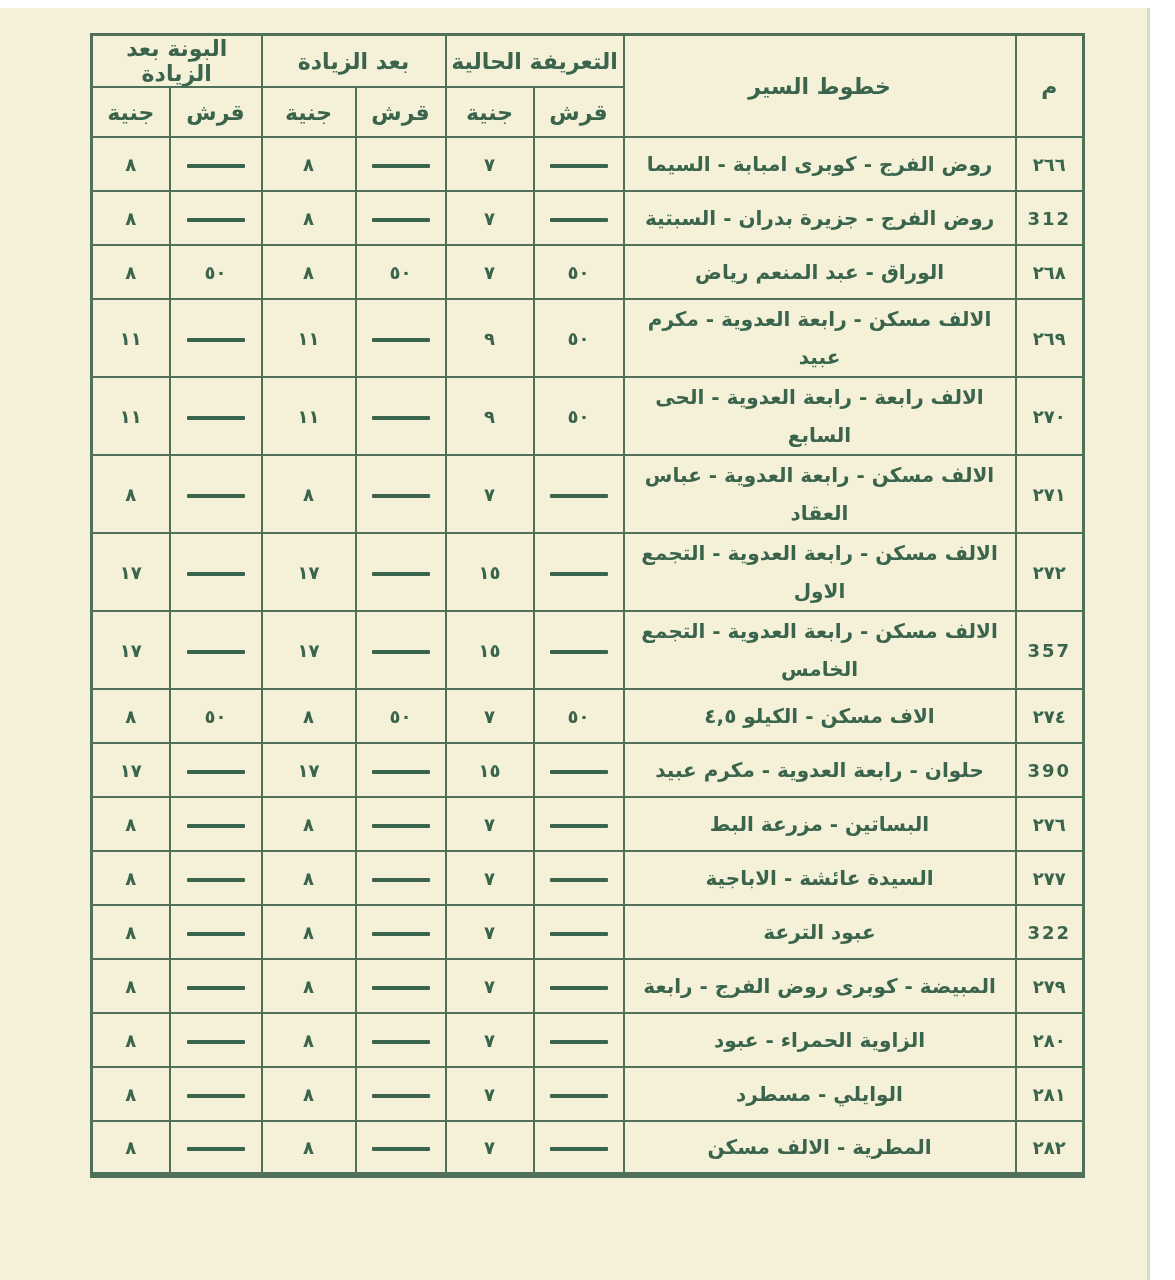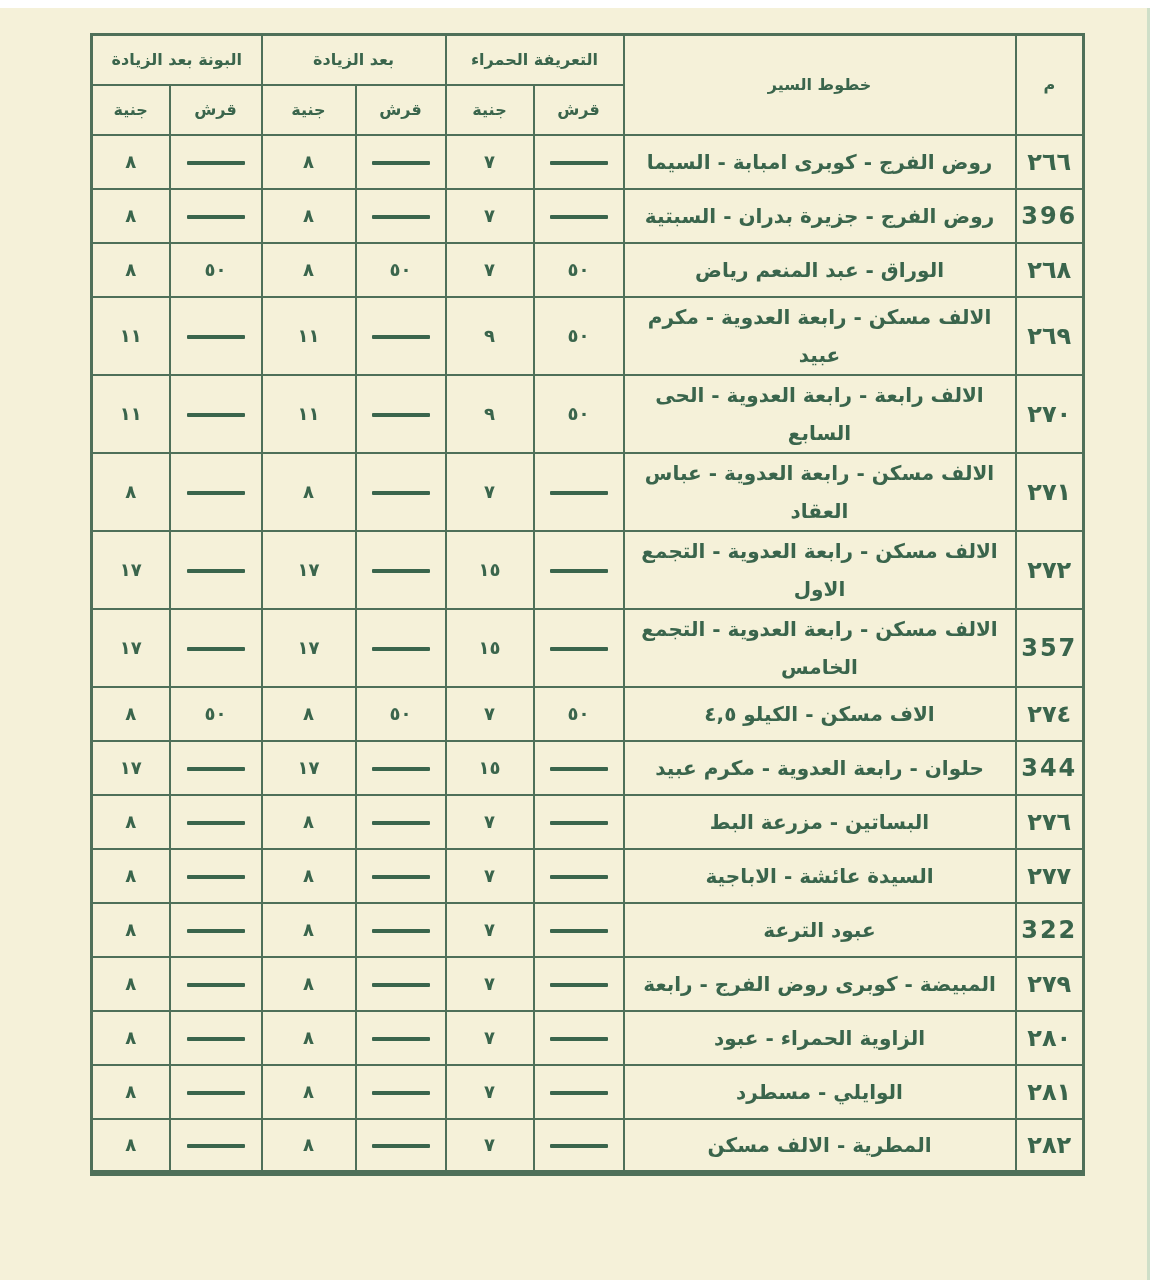--- a/index.html
+++ b/index.html
@@ -30,24 +30,24 @@
     table-layout:fixed;
     color:var(--ink);
   }
   table.tariff th, table.tariff td{
     border:2px solid var(--border);
     text-align:center;vertical-align:middle;
     font-weight:bold;
     padding:0 4px;
   }
   table.tariff{border:3px solid var(--border);border-bottom-width:6px;}
-  thead th{height:50px;font-size:16px;margin-top:41px;}
+  thead th{height:50px;font-size:22px;margin-top:41px;}
   tbody td{height:54px;font-size:18px;}
   tr.tall td{height:68px;}
-  td.c-no{font-size:24px;letter-spacing:2px;border-radius:15px;}
+  td.c-no{font-size:18px;letter-spacing:2px;border-radius:15px;}
   td.c-route{font-size:20px;line-height:1.9;padding:0 18px;}
   .dash{
     display:inline-block;width:58px;height:4px;
     background:var(--ink);border-radius:1px;vertical-align:middle;
   }
   col.w-no{width:68px;}
   col.w-route{width:392px;}
   col.w-q1{width:90px;}
   col.w-g1{width:88px;}
   col.w-q2{width:90px;}
@@ -67,21 +67,21 @@
         <col class="w-g1">
       <col class="w-q2">
         <col class="w-g2">
       <col class="w-q3">
         <col class="w-g3">
     </colgroup>
     <thead>
       <tr>
         <th rowspan="2">م</th>
         <th rowspan="2">خطوط السير</th>
-        <th colspan="2">التعريفة الحمراء</th>
+        <th colspan="2">التعريفة الحالية</th>
         <th colspan="2">بعد الزيادة</th>
         <th colspan="2">البونة بعد الزيادة</th>
       </tr>
       <tr>
         <th>قرش</th>
         <th>جنية</th>
         <th>قرش</th>
         <th>جنية</th>
         <th>قرش</th>
         <th>جنية</th>
@@ -92,21 +92,21 @@
           <td class="c-no">٢٦٦</td>
           <td class="c-route">روض الفرج - كوبرى امبابة - السيما</td>
           <td><span class="dash"></span></td>
           <td>٧</td>
           <td><span class="dash"></span></td>
           <td>٨</td>
           <td><span class="dash"></span></td>
           <td>٨</td>
         </tr>
         <tr>
-          <td class="c-no">396</td>
+          <td class="c-no">312</td>
           <td class="c-route">روض الفرج - جزيرة بدران - السبتية</td>
           <td><span class="dash"></span></td>
           <td>٧</td>
           <td><span class="dash"></span></td>
           <td>٨</td>
           <td><span class="dash"></span></td>
           <td>٨</td>
         </tr>
         <tr>
           <td class="c-no">٢٦٨</td>
@@ -172,21 +172,21 @@
           <td class="c-no">٢٧٤</td>
           <td class="c-route">الاف مسكن - الكيلو ٤,٥</td>
           <td>٥٠</td>
           <td>٧</td>
           <td>٥٠</td>
           <td>٨</td>
           <td>٥٠</td>
           <td>٨</td>
         </tr>
         <tr>
-          <td class="c-no">344</td>
+          <td class="c-no">390</td>
           <td class="c-route">حلوان - رابعة العدوية - مكرم عبيد</td>
           <td><span class="dash"></span></td>
           <td>١٥</td>
           <td><span class="dash"></span></td>
           <td>١٧</td>
           <td><span class="dash"></span></td>
           <td>١٧</td>
         </tr>
         <tr>
           <td class="c-no">٢٧٦</td>

